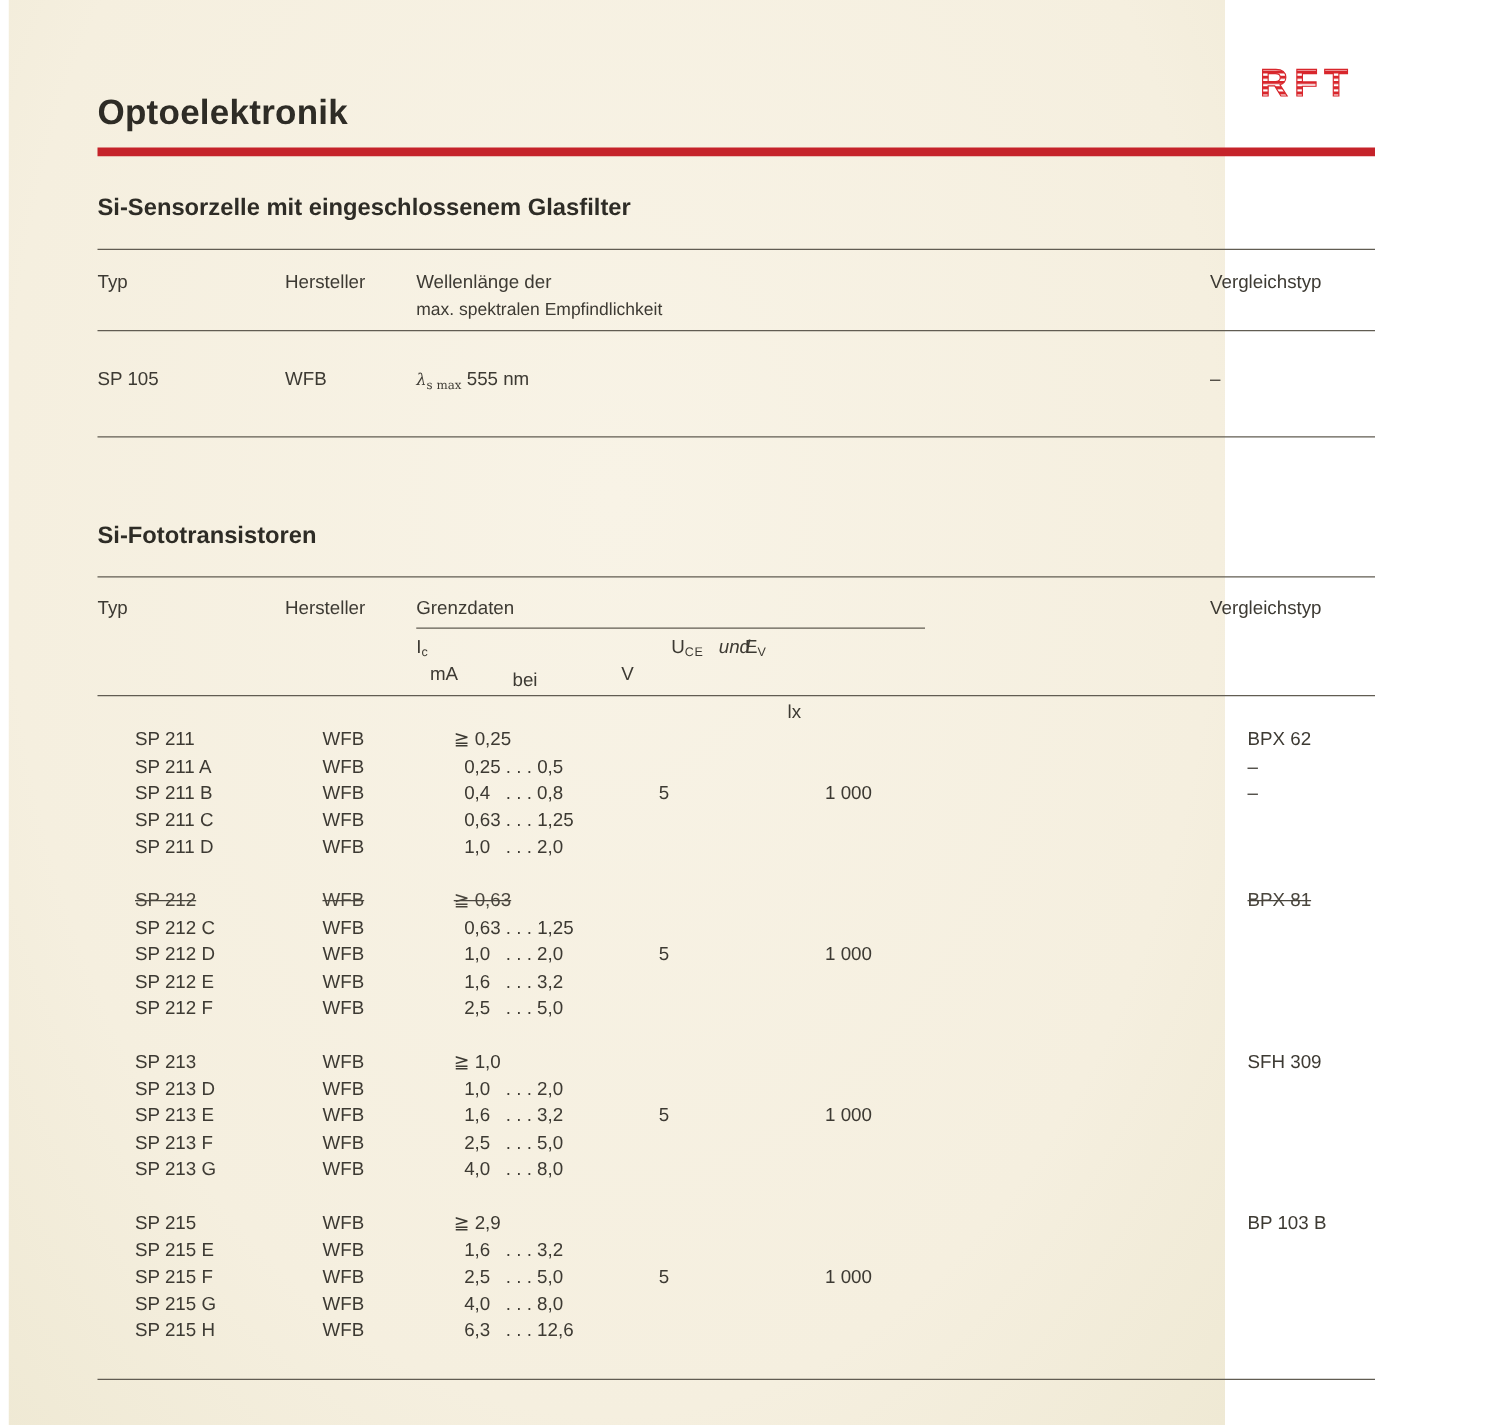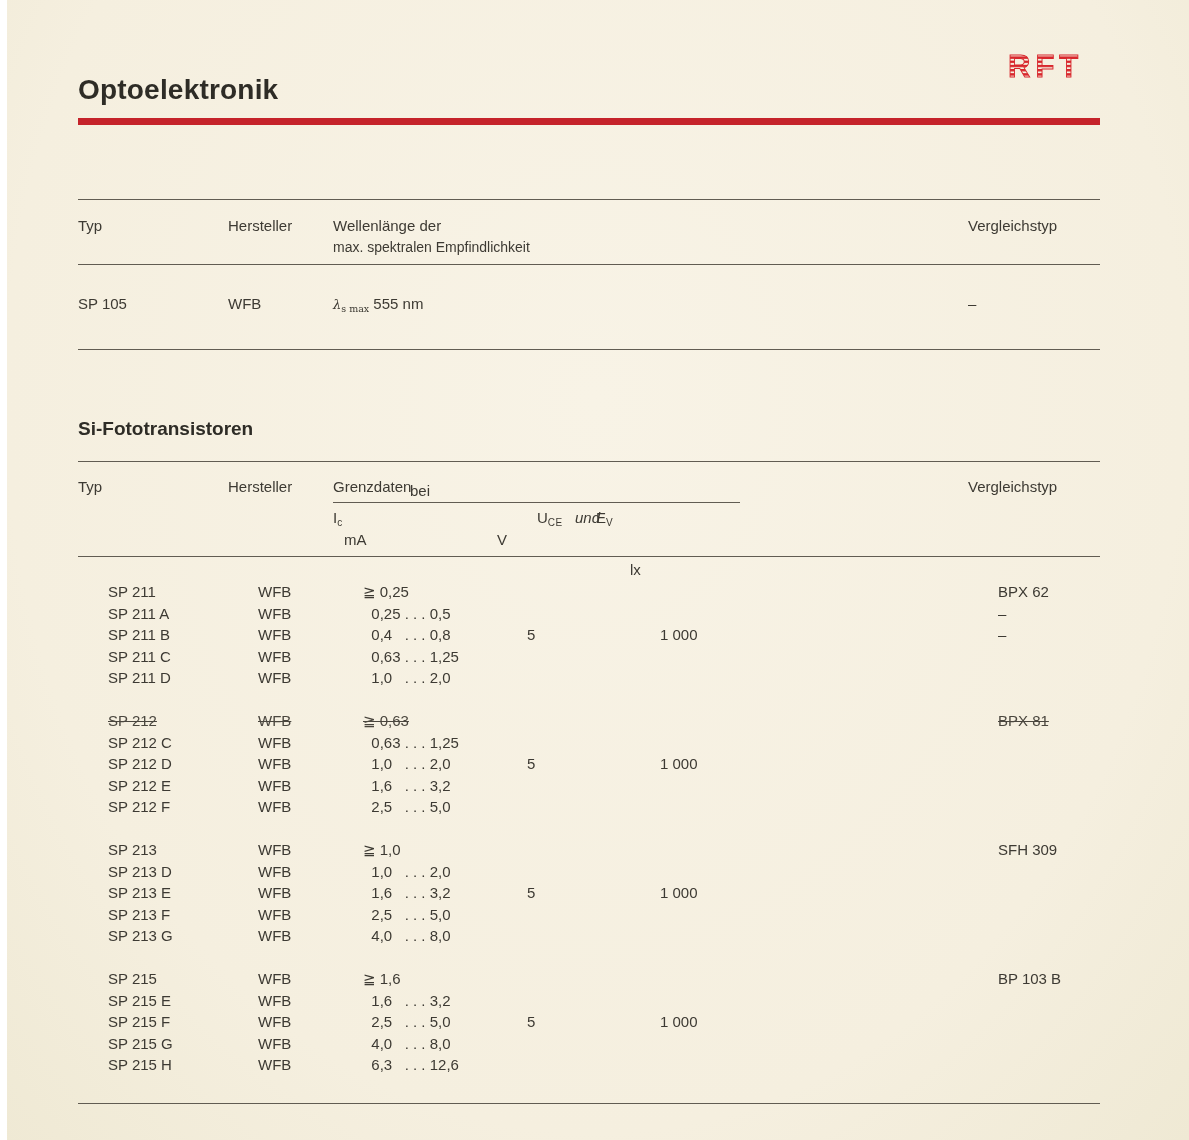--- a/index.html
+++ b/index.html
@@ -1,18 +1,18 @@
 <!DOCTYPE html>
 <html><head>
 <meta charset="utf-8">
 <style>
   * { margin:0; padding:0; box-sizing:border-box; }
   body { width:1189px; height:1140px; overflow:hidden; }
   .page {
-    position:relative; width:1189px; height:1140px;
+    position:relative; width:980px; height:1140px;
     background: radial-gradient(ellipse at 50% 35%, #f8f3e6 0%, #f5efdf 70%, #efe9d4 100%);
     font-family:"Liberation Sans","DejaVu Sans",sans-serif;
     color:#3d3a33; font-size:15px;
   }
   .left-strip { position:absolute; left:0; top:0; width:7px; height:100%; background:#ffffff; }
   .page-title { position:absolute; left:78px; top:74px; font-size:28px; font-weight:bold; color:#2e2c26; letter-spacing:0.2px; }
   .red-rule { position:absolute; left:78px; top:118px; width:1022px; height:7px; background:#c5232a; }
   .logo { position:absolute; left:1006px; top:48px; width:96px; height:38px; }
   .section-heading { position:absolute; font-size:19px; font-weight:bold; color:#2e2c26; }
   .h-s1 { left:78px; top:156px; }
@@ -45,20 +45,21 @@
     <svg width="96" height="38" viewBox="0 0 96 38">
       <defs>
         <pattern id="stripes" width="4" height="4.2" patternUnits="userSpaceOnUse">
           <rect width="4" height="2.4" fill="#d8262c"></rect>
         </pattern>
       </defs>
       <text x="2" y="29" font-family="Liberation Sans, sans-serif" font-weight="bold" font-size="31" letter-spacing="5" fill="url(#stripes)" stroke="#d8262c" stroke-width="0.9">RFT</text>
     </svg>
   </div>
 
+  <h2 class="section-heading h-s1">Si-Sensorzelle mit eingeschlossenem Glasfilter</h2>
   <div class="rule thin rule-a"></div>
 
   <span class="lab" style="left:78px;  top:217px;">Typ</span>
   <span class="lab" style="left:228px; top:217px;">Hersteller</span>
   <span class="lab" style="left:333px; top:217px;">Wellenlänge der</span>
   <span class="lab" style="left:333px; top:239px; font-size:14px;text-align:right;">max. spektralen Empfindlichkeit</span>
   <span class="lab" style="left:968px; top:217px;">Vergleichstyp</span>
 
   <div class="rule thin rule-b"></div>
 
@@ -72,21 +73,21 @@
   <h2 class="section-heading h-s2">Si-Fototransistoren</h2>
   <div class="rule thin rule-d"></div>
 
   <span class="lab" style="left:78px;  top:478px;">Typ</span>
   <span class="lab" style="left:228px; top:478px;">Hersteller</span>
   <span class="lab" style="left:333px; top:478px;">Grenzdaten</span>
   <span class="lab" style="left:968px; top:478px;">Vergleichstyp</span>
   <div class="grenz-underline"></div>
 
   <span class="lab" style="left:333px; top:509px;"><span>I</span><span class="sub">c</span></span>
-  <span class="lab" style="left:410px; top:482px;">bei</span>
+  <span class="lab" style="left:410px; top:536px;">bei</span>
   <span class="lab" style="left:497px; top:509px;margin-left:40px;"><span>U</span><span class="sub">CE</span></span>
   <span class="lab" style="left:575px; top:509px;font-style:italic;">und</span>
   <span class="lab" style="left:596px; top:509px;"><span>E</span><span class="sub">V</span></span>
 
   <span class="lab" style="left:344px; top:531px;">mA</span>
   <span class="lab" style="left:497px; top:531px;">V</span>
   <span class="lab" style="left:630px; top:561px;">lx</span>
 
   <div class="rule thin rule-e"></div>
 
@@ -214,21 +215,21 @@
           <span class="cell">  4,0   . . . 8,0</span>
           <span class="cell"></span>
           <span class="cell"></span>
           <span class="cell"></span>
         </div>
       </div>
       <div class="tgroup">
         <div class="trow">
           <span class="cell">SP 215</span>
           <span class="cell">WFB</span>
-          <span class="cell">≧ 1,6</span>
+          <span class="cell">≧ 2,9</span>
           <span class="cell"></span>
           <span class="cell"></span>
           <span class="cell">BP 103 B</span>
         </div>
         <div class="trow">
           <span class="cell">SP 215 E</span>
           <span class="cell">WFB</span>
           <span class="cell">  1,6   . . . 3,2</span>
           <span class="cell"></span>
           <span class="cell"></span>

